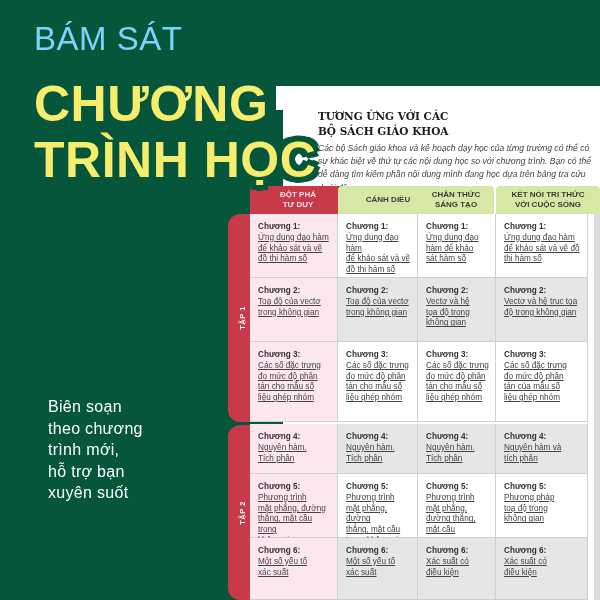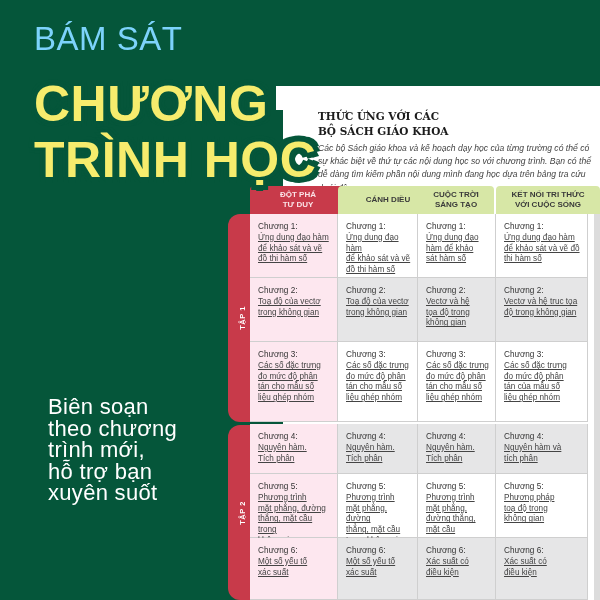--- a/index.html
+++ b/index.html
@@ -47,21 +47,21 @@
         6px 0 0 #05563a, -6px 0 0 #05563a,
         0 6px 0 #05563a, 0 -6px 0 #05563a,
         5px 5px 0 #05563a, -5px 5px 0 #05563a,
         5px -5px 0 #05563a, -5px -5px 0 #05563a;
     }
     .hero .line2 { margin-top: 18px; }
     .tagline {
       position: absolute;
       left: 48px; top: 396px;
       color: #ffffff;
-      font-size: 22px;
+      font-size: 16px;
       line-height: 21.5px;
       letter-spacing: 0.3px;
       z-index: 3;
     }
     .section-title {
       position: absolute;
       left: 318px; top: 109px;
       font-family: "DejaVu Serif", serif;
       font-weight: bold;
       font-size: 10.5px;
@@ -121,21 +121,21 @@
     .cell {
       position: absolute;
       padding: 8px 6px 0 8px;
       font-size: 8.2px;
       line-height: 10.8px;
       color: #444;
       border-right: 1px solid #cfcfcf;
       border-bottom: 1px solid #cfcfcf;
     }
     .cell .ch {
-      font-weight: normal;
+      font-weight: bold;
       color: #333;
       display: block;
     }
     .cell .ct { display: block; white-space: pre-line; text-decoration: underline; }
     .bg-pink { background: #fde7ef; }
     .bg-white { background: #ffffff; }
     .bg-grey { background: #e6e6e7; }
     .right-shadow {
       position: absolute;
       left: 594px; top: 214px;
@@ -158,33 +158,33 @@
 
 <div class="tagline">
   <div>Biên soạn</div>
   <div>theo chương</div>
   <div>trình mới,</div>
   <div>hỗ trợ bạn</div>
   <div>xuyên suốt</div>
 </div>
 
 <div class="section-title">
-  <div>THỨC ỨNG VỚI CÁC</div>
+  <div>TƯƠNG ỨNG VỚI CÁC</div>
   <div>BỘ SÁCH GIÁO KHOA</div>
 </div>
 <div class="section-desc">Các bộ Sách giáo khoa và kế hoạch dạy học của từng trường có thể có sự khác biệt về thứ tự các nội dung học so với chương trình. Bạn có thể dễ dàng tìm kiếm phần nội dung mình đang học dựa trên bảng tra cứu dưới đây.</div>
 
 <div class="right-shadow"></div>
 
 <div class="table-wrap" id="tbl">
 
   <div class="hdr red" style="left:22px;width:96px;">ĐỘT PHÁ
 TƯ DUY</div>
   <div class="hdr green" style="left:110px;width:100px;">CÁNH DIỀU</div>
-  <div class="hdr green" style="left:190px;width:76px;">CUỘC TRỜI
+  <div class="hdr green" style="left:190px;width:76px;">CHÂN THỨC
 SÁNG TẠO</div>
   <div class="hdr green" style="left:268px;width:104px;">KẾT NỐI TRI THỨC
 VỚI CUỘC SỐNG</div>
 
   <div class="vol" style="top:28px;height:208px;">
     <span class="vol-label">TẬP 1</span>
   </div>
   <div class="vol" style="top:239px;height:175px;">
     <span class="vol-label">TẬP 2</span>
   </div>

